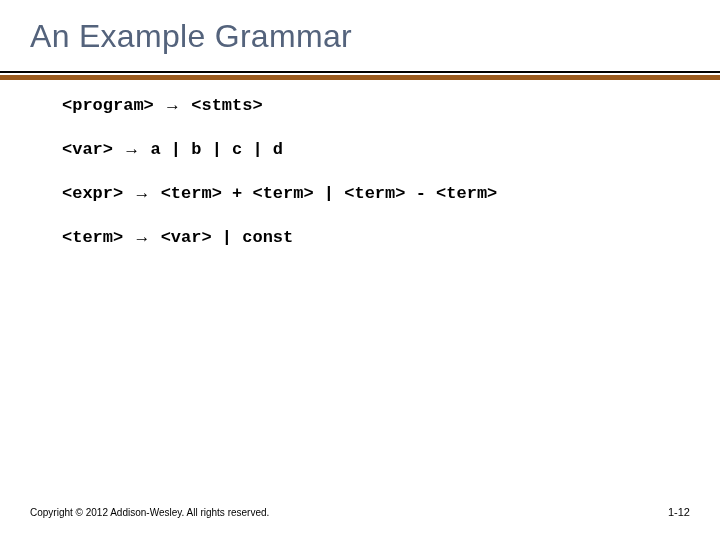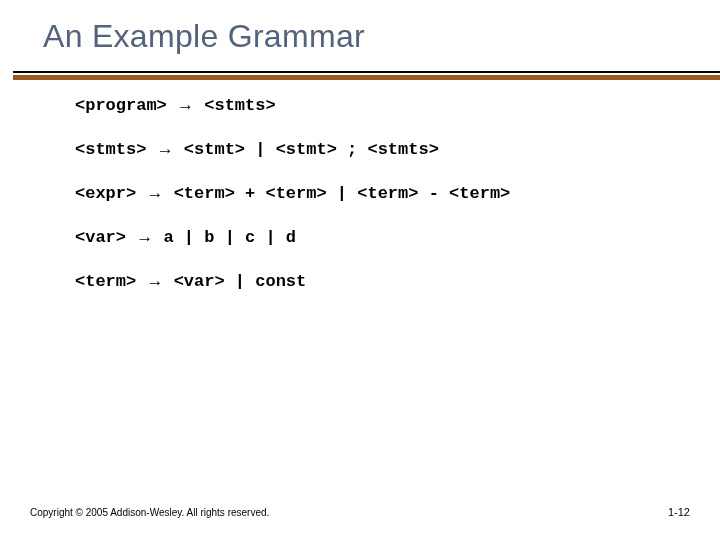--- a/index.html
+++ b/index.html
@@ -1,17 +1,17 @@
 <!DOCTYPE html>
 <html><head>
 <meta charset="utf-8">
 <style>
   * { margin: 0; padding: 0; box-sizing: border-box; }
   html, body { width: 720px; height: 540px; background: #fff; font-family: Georgia, 'Times New Roman', serif; }
-  .slide { width: 720px; height: 540px; position: relative; padding: 18px 30px 0 43px; }
+  .slide { width: 720px; height: 540px; position: relative; padding: 18px 30px 0 30px; }
   .title { font-size: 32px; color: #54637c; font-weight: 400; font-family: "Gill Sans", "Trebuchet MS", Verdana, sans-serif; letter-spacing: 0.3px; margin-bottom: 16px; }
   .rule-wrap { margin: 0 -30px 14px -30px; }
   .rule-thin { height: 2px; background: #000; }
   .rule-thick { height: 5px; background: #9a5a1e; margin-top: 2px; }
   .content { margin-left: 32px; margin-top: 10px; }
   .grammar-line { font-family: "Courier New", Courier, monospace; font-weight: bold; font-size: 17px; color: #000; line-height: 1.35; margin-bottom: 20px; white-space: pre; }
   .arrow { font-family: Arial, sans-serif; font-weight: normal; }
   .footer { position: absolute; bottom: 22px; left: 30px; right: 30px; display: flex; justify-content: space-between; align-items: baseline; }
   .copyright { font-size: 10px; color: #000; font-family: Arial, sans-serif; }
   .pagenum { font-size: 11px; color: #000; font-family: Arial, sans-serif; }
@@ -22,23 +22,22 @@
 <div class="slide">
   <div class="title">An Example Grammar</div>
 
   <div class="rule-wrap">
     <div class="rule-thin"></div>
     <div class="rule-thick"></div>
   </div>
 
   <div class="content">
     <div class="grammar-line"><span>&lt;program&gt;</span> <span class="arrow">→</span> <span>&lt;stmts&gt;</span></div>
-    <div class="grammar-line"><span>&lt;stmts&gt;</span> <span class="arrow">→</span> <span>&lt;stmt&gt; | &lt;stmt&gt; ; &lt;stmts&gt;</span></div>
+    <div class="grammar-line"><span>&lt;var&gt;</span> <span class="arrow">→</span> <span>a | b | c | d</span></div>
     <div class="grammar-line"><span>&lt;expr&gt;</span> <span class="arrow">→</span> <span>&lt;term&gt; + &lt;term&gt; | &lt;term&gt; - &lt;term&gt;</span></div>
-    <div class="grammar-line"><span>&lt;var&gt;</span> <span class="arrow">→</span> <span>a | b | c | d</span></div>
     <div class="grammar-line"><span>&lt;term&gt;</span> <span class="arrow">→</span> <span>&lt;var&gt; | const</span></div>
   </div>
 
   <div class="footer">
-    <div class="copyright">Copyright © 2005 Addison-Wesley. All rights reserved.</div>
+    <div class="copyright">Copyright © 2012 Addison-Wesley. All rights reserved.</div>
     <div class="pagenum">1-12</div>
   </div>
 </div>
 
 </body></html>

